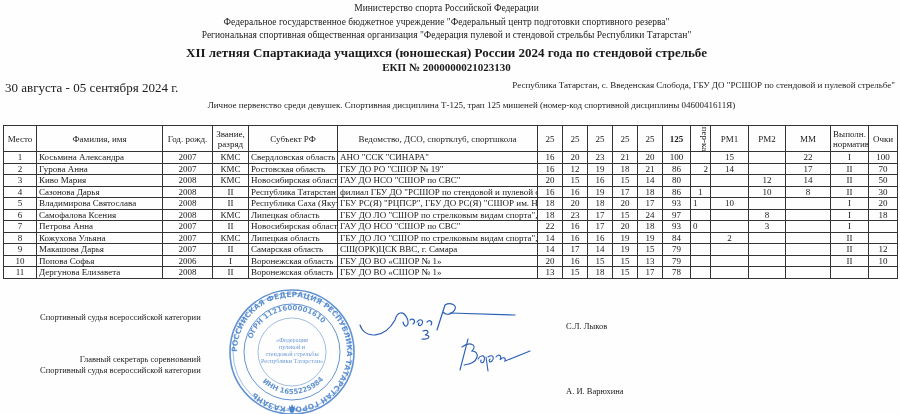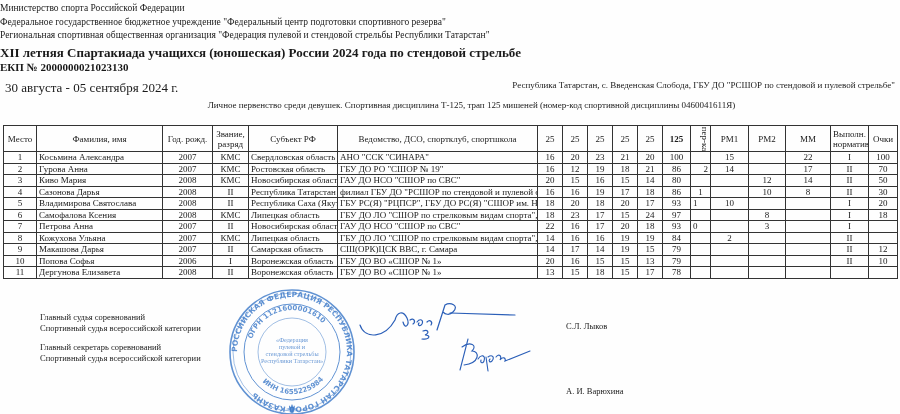--- a/index.html
+++ b/index.html
@@ -1,18 +1,18 @@
 <!DOCTYPE html>
 <html><head>
 <meta charset="utf-8">
 <style>
   html, body { margin: 0; padding: 0; background: #fefefe; }
   body { width: 900px; height: 414px; position: relative; overflow: hidden;
          font-family: "Liberation Serif", "DejaVu Serif", serif; color: #1a1a1a; }
-  .line { position: absolute; left: 0; width: 893px; text-align: left; white-space: nowrap; }
+  .line { position: absolute; left: 0; width: 893px; text-align: center; white-space: nowrap; }
   .h1 { top: 3px; font-size: 9.5px; }
   .h2 { top: 17px; font-size: 9.5px; }
   .h3 { top: 30px; font-size: 9.5px; }
   .h4 { top: 45px; font-size: 13px; font-weight: bold; }
   .h5 { top: 61px; font-size: 11px; font-weight: bold; }
   .date { position: absolute; top: 80px; left: 5px; font-size: 13px; white-space: nowrap; }
   .venue { position: absolute; top: 80px; right: 5px; font-size: 9px; white-space: nowrap; }
   .subtitle { position: absolute; top: 100px; left: 0; width: 900px; text-align: center; font-size: 9px; white-space: nowrap; padding-left: 43px; box-sizing: border-box; }
 
   table.results { position: absolute; top: 125px; left: 3px; border-collapse: collapse; table-layout: fixed; width: 894px; }
@@ -25,21 +25,21 @@
   td.c { text-align: center; }
   td.l { text-align: left; }
   td.b { font-weight: normal; text-align: center; }
   td.tiny { font-size: 4.5px; }
   td.med { font-size: 9.5px; }
   td.pk { font-size: 6px; padding: 0 1px; }
   .pk-l { text-align: left; } .pk-c { text-align: center; } .pk-r { text-align: right; }
 
   .sig-block { position: absolute; left: 40px; font-size: 8.5px; line-height: 11px; white-space: nowrap; }
   .sig1 { top: 312px; }
-  .sig2 { top: 342px; }
+  .sig2 { top: 354px; text-align: right; }
   .sig-name { position: absolute; left: 566px; font-size: 8.5px; white-space: nowrap; }
   .n1 { top: 321px; }
   .n2 { top: 346px; margin-top: 40px; }
 
   .stamp { position: absolute; left: 228px; top: 288px; width: 128px; height: 128px; }
   .sign { position: absolute; }
 </style>
 </head>
 <body>
 
@@ -357,21 +357,20 @@
 
 <svg class="sign" style="left:450px; top:335px; width:100px; height:40px;" viewBox="0 0 100 40">
   <g fill="none" stroke="#2b5fb8" stroke-width="1.1" stroke-linecap="round">
     <path d="M18,4 L10,35 M12,12 C20,6 28,10 22,16 C30,16 30,28 14,30"></path>
     <path d="M28,24 c3,-5 8,-4 6,2 c-1,3 -4,2 -3,-1 M36,22 l2,14 M38,22 c4,-3 7,0 4,4 c-2,2 -4,0 -2,-2"></path>
     <path d="M46,22 c3,-4 6,-1 4,3 c3,-4 6,-2 5,1 L80,16"></path>
   </g>
 </svg>
 
 <div class="sig-block sig1">
-  <div>Главный судья соревнований</div>
   <div>Спортивный судья всероссийской категории</div>
 </div>
 <div class="sig-block sig2">
   <div>Главный секретарь соревнований</div>
   <div>Спортивный судья всероссийской категории</div>
 </div>
 <div class="sig-name n1">С.Л. Лыков</div>
 <div class="sig-name n2">А. И. Варюхина</div>
 
 </body></html>

